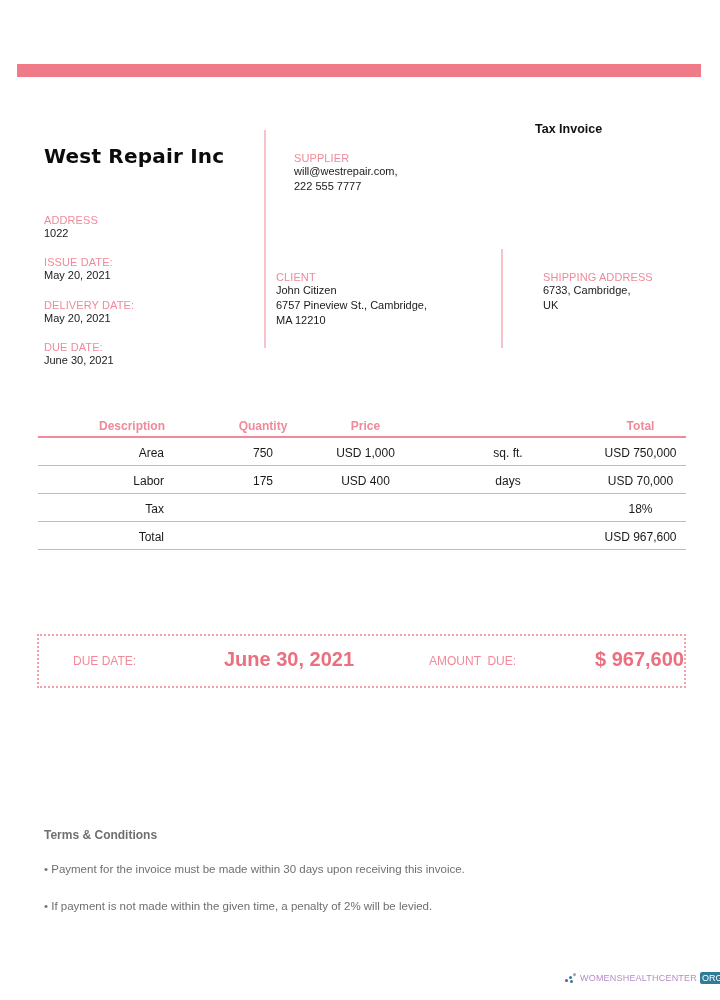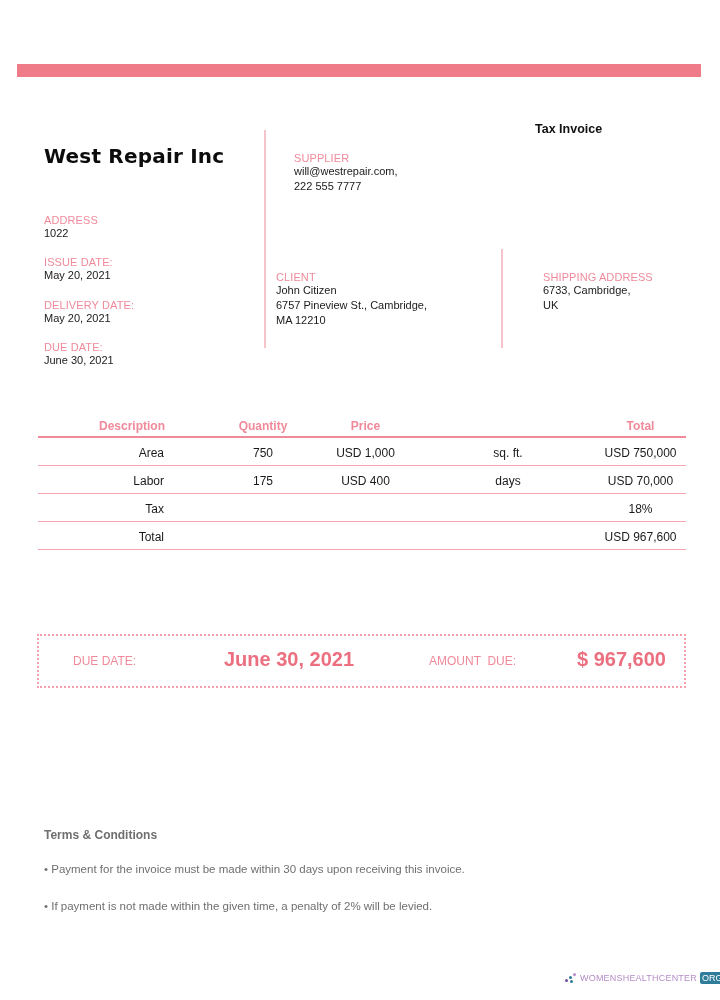--- a/index.html
+++ b/index.html
@@ -125,21 +125,21 @@
   <div class="row">
     <div class="cell c-desc bold">Total</div>
     <div class="cell c-total bold">USD 967,600</div>
   </div>
 </div>
 
 <div class="due-box">
   <div class="dlabel" style="left:34px;">DUE DATE:</div>
   <div class="dvalue" style="left:185px;">June 30, 2021</div>
   <div class="dlabel" style="left:390px; white-space:pre;">AMOUNT  DUE:</div>
-  <div class="dvalue" style="left:538px;">$ 967,600</div>
+  <div class="dvalue" style="left:556px;">$ 967,600</div>
 </div>
 
 <div class="terms">
   <div class="t-title">Terms &amp; Conditions</div>
   <div class="t-item">• Payment for the invoice must be made within 30 days upon receiving this invoice.</div>
   <div class="t-item">• If payment is not made within the given time, a penalty of 2% will be levied.</div>
 </div>
 
 <div class="footer-logo">
   <div class="dots">

